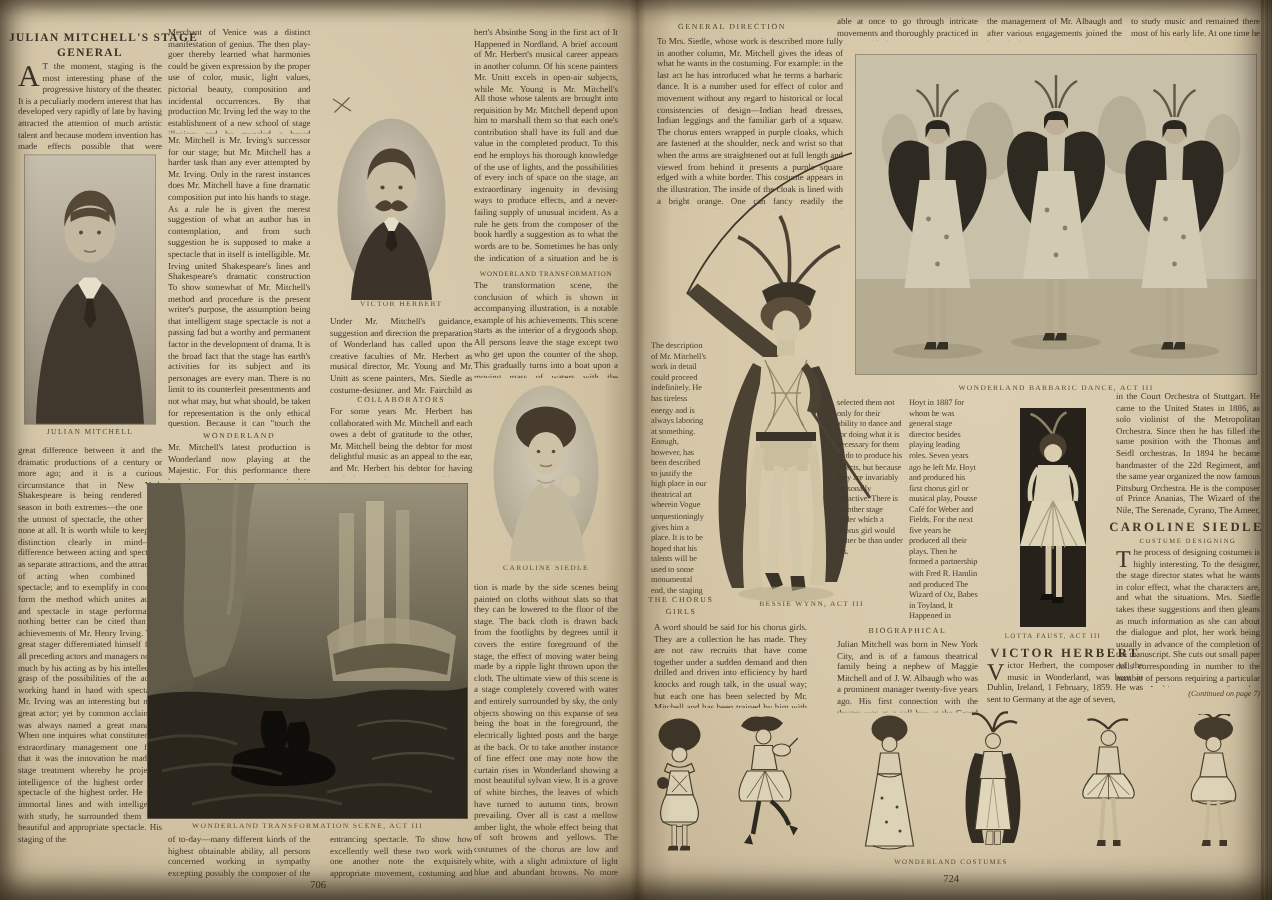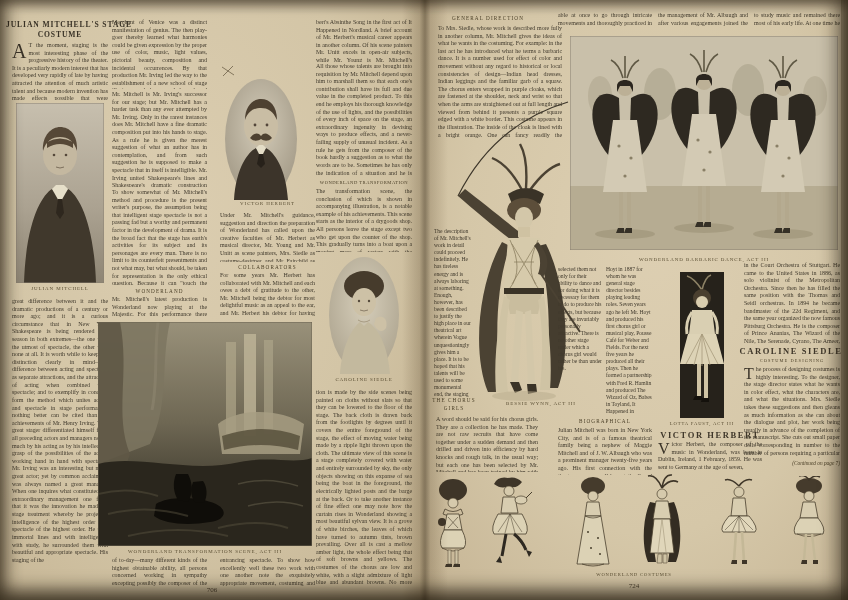--- a/index.html
+++ b/index.html
@@ -27,21 +27,21 @@
     box-shadow:inset 0 -12px 16px rgba(25,18,8,0.55),inset 0 6px 10px rgba(25,18,8,0.30),inset 10px 0 14px rgba(25,18,8,0.30),inset -14px 0 16px rgba(25,18,8,0.40);}
 </style>
 </head>
 <body>
 
 <div class="spread">
 
   <div class="page page-left">
 
     <div class="title" style="left:6px;top:20px;width:108px;">JULIAN MITCHELL'S STAGE</div>
-    <div class="title" style="left:6px;top:30px;width:108px;">COSTUME</div>
+    <div class="title" style="left:6px;top:30px;width:108px;">GENERAL</div>
 
     <div class="t" style="left:12px;top:42px;width:96px;height:58px;">
       <span class="dc">A</span><span>T the moment, staging is the most interesting phase of the progressive history of the theater. It is a peculiarly modern interest that has developed very rapidly of late by having attracted the attention of much artistic talent and because modern invention has made effects possible that were unattainable only a few years ago. In the staging of the modern play lies the</span>
     </div>
 
     <div class="img" style="left:16px;top:103px;">
       <svg width="88" height="180" viewBox="0 0 88 180">
         <defs>
           <linearGradient id="jmbg" x1="0" y1="0" x2="0" y2="1">
             <stop offset="0" stop-color="#c7bfae"></stop>

